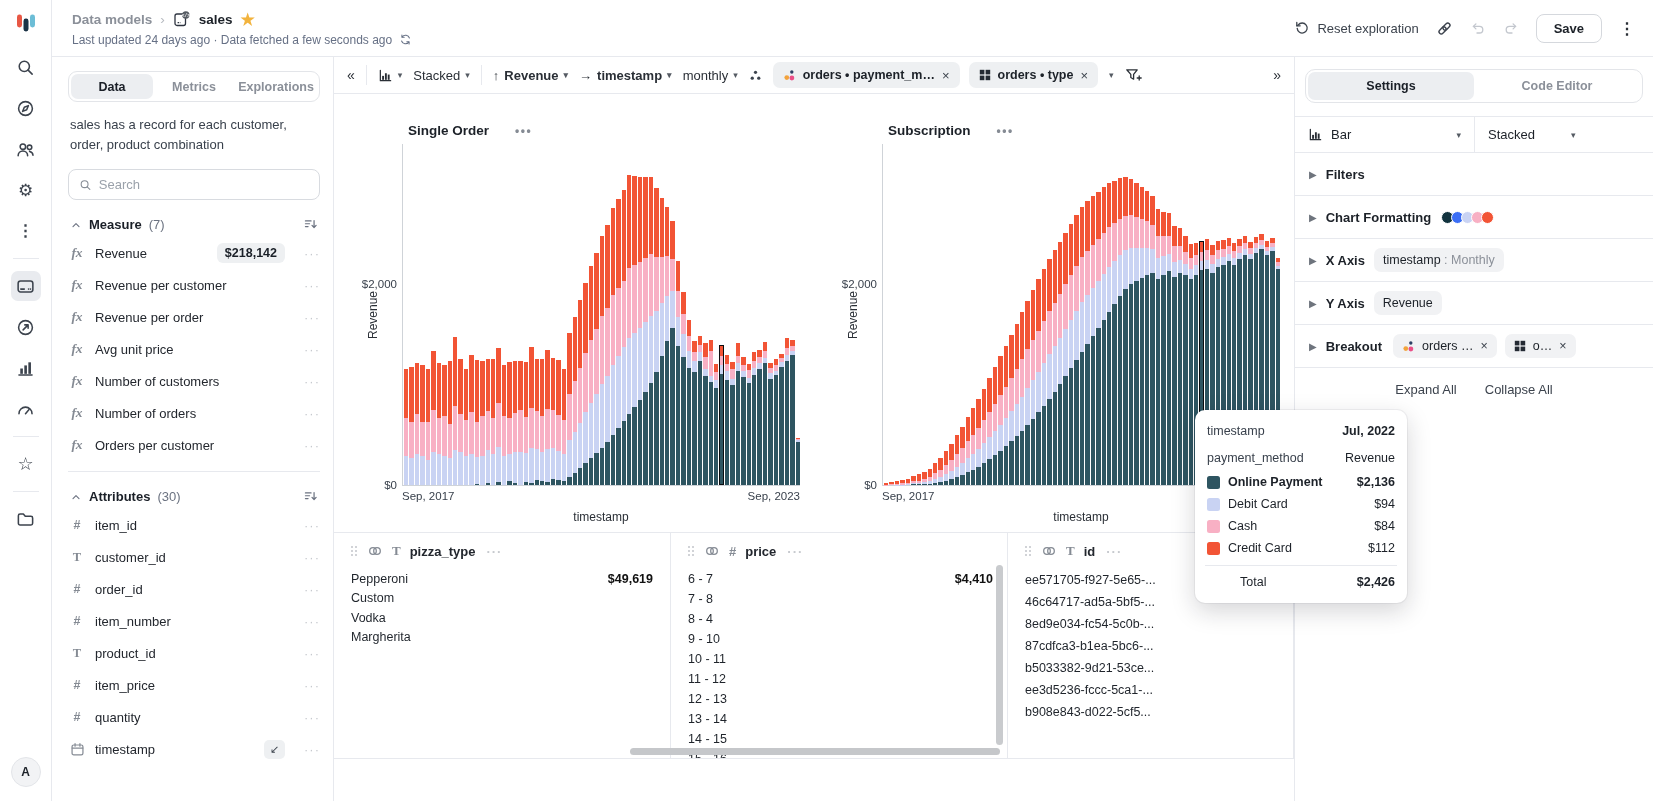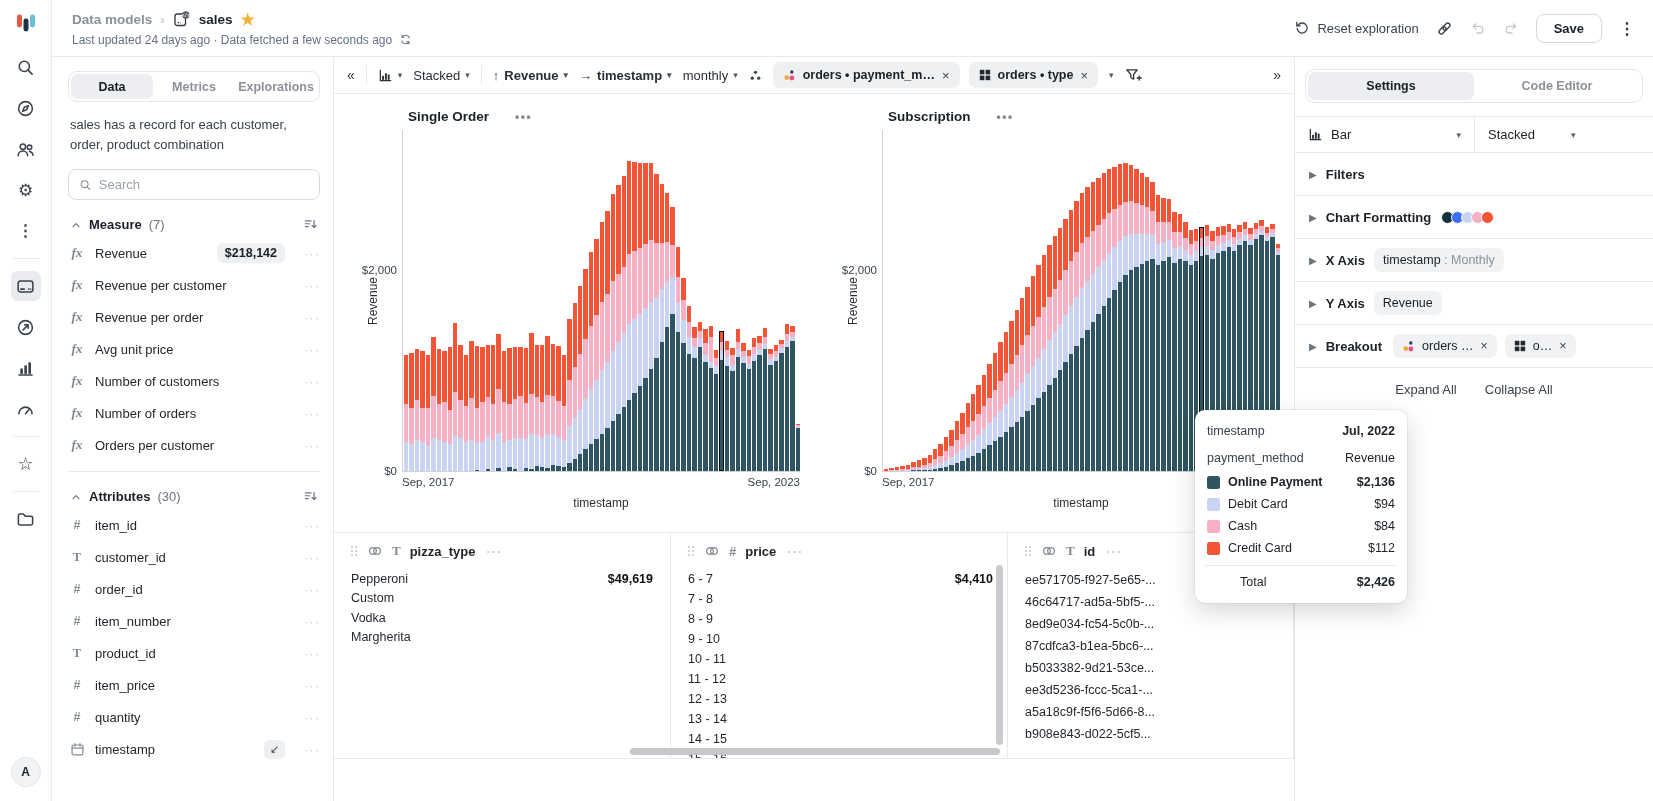--- a/index.html
+++ b/index.html
@@ -74,21 +74,21 @@
   .tb-item { display:flex; align-items:center; gap:5px; }
   .tb-bold { font-weight:700; }
   .arrow { font-size:13px; }
   .chip { display:flex; align-items:center; gap:7px; background:#eef0f2; border-radius:7px; height:26px;
     padding:0 10px; font-weight:700; font-size:12.5px; color:#1c2128; }
   .chip .x { color:#3c434d; font-weight:400; font-size:13px; }
   .tb-end { margin-left:auto; display:flex; align-items:center; gap:16px; }
 
   #charts { height:439px; border-bottom:1px solid #e7e9ee; display:flex; }
   .cpanel { width:50%; padding:13px 6px 0 10px; }
-  .ctitle-row { display:flex; align-items:center; gap:26px; margin:2px 0 6px 64px; font-size:13.5px; font-weight:700; }
+  .ctitle-row { display:flex; align-items:center; gap:26px; margin:16px 0 6px 64px; font-size:13.5px; font-weight:700; }
   .cmenu { color:#858b94; font-weight:700; letter-spacing:1.5px; font-size:12px; }
   .cbody { display:flex; }
   .yaxis { width:58px; display:flex; align-items:center; justify-content:center; }
   .ylab { transform:rotate(-90deg); white-space:nowrap; font-size:12px; color:#2a2f36; }
   .plot { position:relative; flex:1; height:342px; border-left:1px solid #cfd3d8;
     border-bottom:1px solid #cfd3d8; margin-right:8px; }
   .bars { position:absolute; left:1px; right:0; bottom:0; top:0; display:flex; align-items:flex-end; gap:1px; }
   .bar { flex:1; display:flex; flex-direction:column-reverse; }
   .bar.sel { outline:1.6px solid #0b0d0f; outline-offset:-1px; }
   .ytick { position:absolute; right:calc(100% + 6px); font-size:11.5px; color:#39414c; white-space:nowrap; }
@@ -1480,21 +1480,21 @@
       <span class="lbl" style="width:150px">6 - 7</span>
       <span class="barwrap"><span class="gbar" style="width:8%"></span></span>
       <span class="tval-out">$4,410</span>
     </div>
           <div class="trow" style="height:20px">
       <span class="lbl" style="width:150px">7 - 8</span>
       <span class="barwrap"><span class="gbar" style="width:2%"></span></span>
 
     </div>
           <div class="trow" style="height:20px">
-      <span class="lbl" style="width:150px">8 - 9</span>
+      <span class="lbl" style="width:150px">8 - 4</span>
       <span class="barwrap"><span class="gbar" style="width:52%"></span></span>
 
     </div>
           <div class="trow" style="height:20px">
       <span class="lbl" style="width:150px">9 - 10</span>
       <span class="barwrap"><span class="gbar" style="width:28%"></span></span>
 
     </div>
           <div class="trow" style="height:20px">
       <span class="lbl" style="width:150px">10 - 11</span>
@@ -1574,25 +1574,20 @@
       <span class="lbl" style="width:132px">b5033382-9d21-53ce...</span>
       <span class="barwrap"><span class="gbar" style="width:99%"></span></span>
 
     </div>
           <div class="trow" style="height:22px">
       <span class="lbl" style="width:132px">ee3d5236-fccc-5ca1-...</span>
       <span class="barwrap"><span class="gbar" style="width:97%"></span></span>
 
     </div>
           <div class="trow" style="height:22px">
-      <span class="lbl" style="width:132px">a5a18c9f-f5f6-5d66-8...</span>
-      <span class="barwrap"><span class="gbar" style="width:98%"></span></span>
-
-    </div>
-          <div class="trow" style="height:22px">
       <span class="lbl" style="width:132px">b908e843-d022-5cf5...</span>
       <span class="barwrap"><span class="gbar" style="width:96%"></span></span>
 
     </div>
         </div>
       </div>
       <span class="hthumb"></span>
     </div>
 </main>
 

